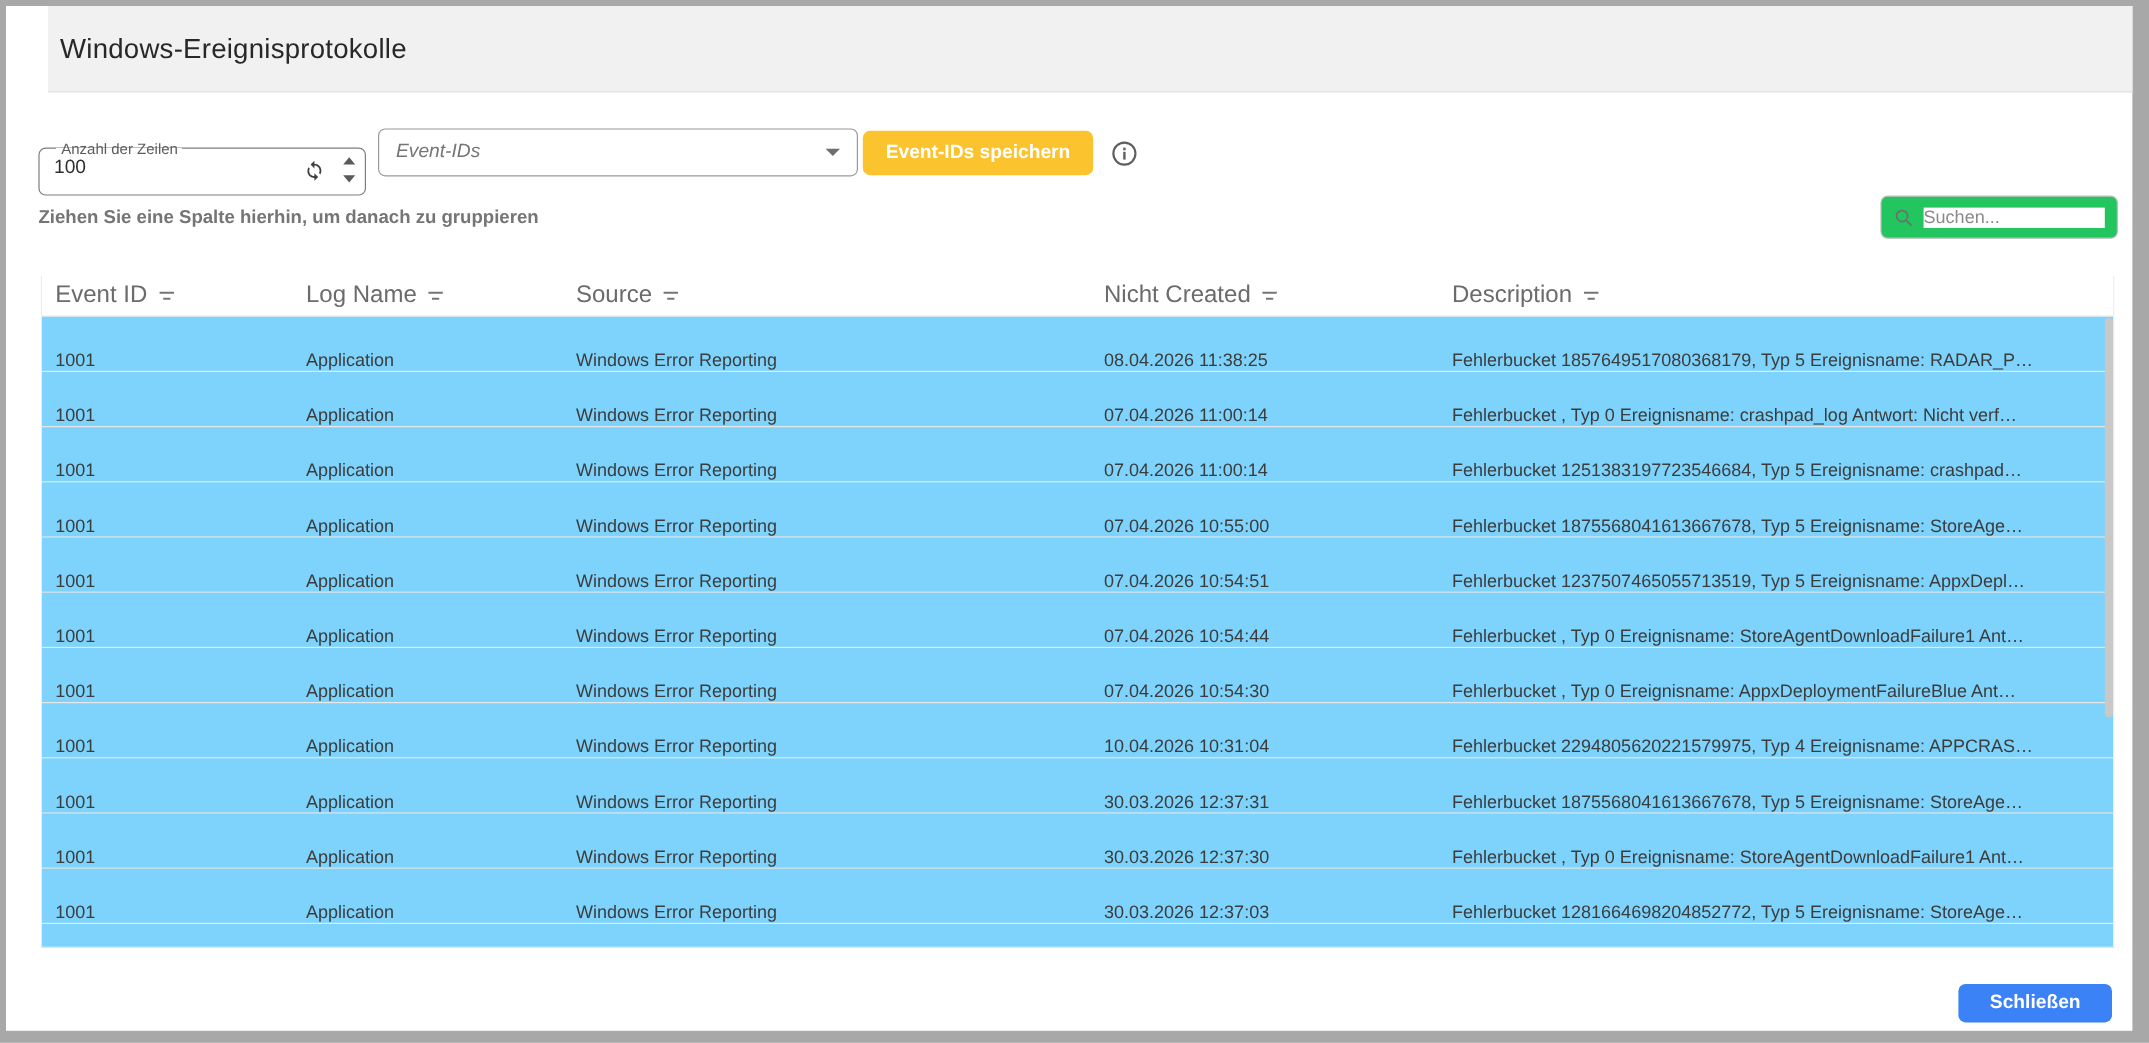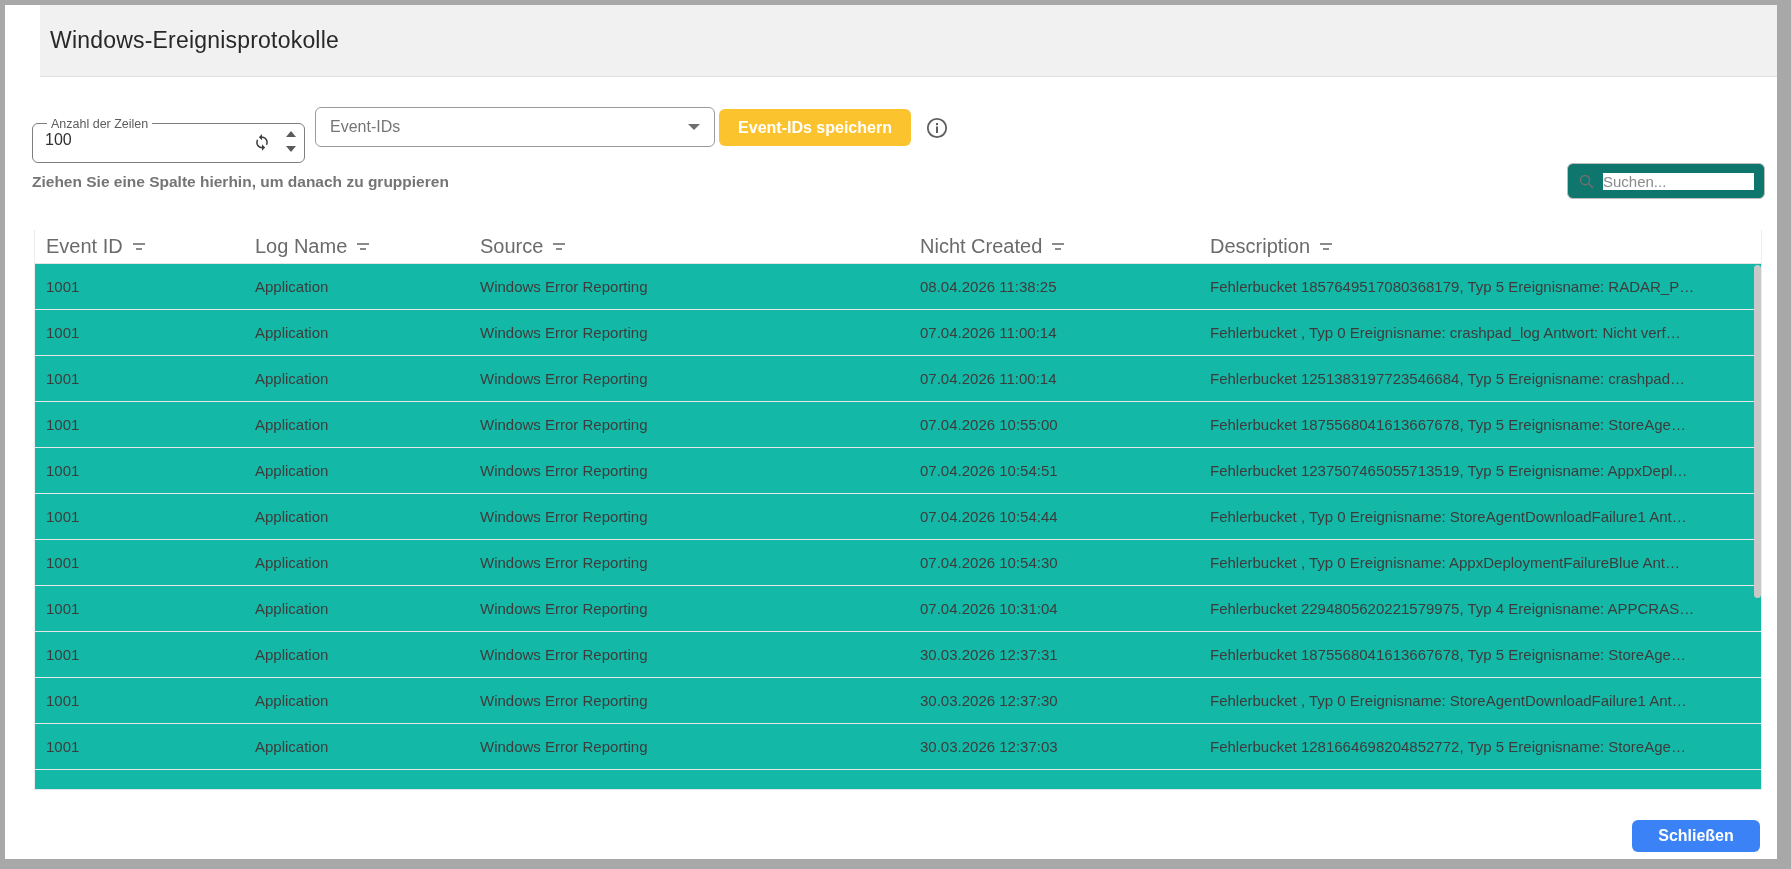--- a/index.html
+++ b/index.html
@@ -22,46 +22,46 @@
                      font-family:"Liberation Sans", sans-serif; width:140px; margin-top:-6px; }
   .refresh-btn { width:24px; height:24px; border:none; background:transparent; cursor:pointer;
                  display:flex; align-items:center; justify-content:center; margin-top:-4px; }
   .spinner { display:flex; flex-direction:column; gap:9px; margin:-4px 0 0 12px; }
   .spin-arrow { width:0; height:0; border-left:5px solid transparent; border-right:5px solid transparent; cursor:pointer; }
   .spin-up { border-bottom:6px solid #5a5a5a; }
   .spin-down { border-top:6px solid #5a5a5a; }
 
   .select-field { position:absolute; top:0; left:310px; width:400px; height:40px; border:1px solid #9a9a9a;
                   border-radius:6px; display:flex; align-items:center; padding:0 14px 0 14px; cursor:pointer; }
-  .select-placeholder { flex:1; font-size:16px; color:#757575; }
+  .select-placeholder { flex:1; font-size:16px; color:#757575;font-style:italic; }
   .select-chevron { width:0; height:0; border-left:6px solid transparent; border-right:6px solid transparent;
                     border-top:6px solid #6e6e6e; }
 
   .btn { border:none; border-radius:6px; color:#ffffff; font-weight:700; cursor:pointer;
          font-family:"Liberation Sans", sans-serif; }
   .save-btn { position:absolute; top:2px; left:714px; width:192px; height:37px; font-size:16px; }
 
   .info-icon { position:absolute; top:9px; left:920px; width:24px; height:24px; cursor:pointer; }
 
   
   .hint-row { position:absolute; top:155px; left:0; right:0; height:40px; }
   .group-hint { position:absolute; left:27px; top:13px; font-size:15.5px; font-weight:700; color:#757575; }
   .search-box { position:absolute; top:3px; right:12px; width:198px; height:36px; border:1px solid #bdbdbd;
-                border-radius:6px; display:flex; align-items:center; padding:0 10px; background:#0f766e; }
+                border-radius:6px; display:flex; align-items:center; padding:0 10px; background:#22c55e; }
   .search-box input { border:none; outline:none; flex:1; font-size:15px; color:#444; margin-left:8px;
                       font-family:"Liberation Sans", sans-serif; min-width:0; }
   .search-box input::placeholder { color:#8a8a8a; }
 
   
   .grid { position:absolute; top:225px; left:29px; width:1728px; height:560px; overflow:hidden;
           border-left:1px solid #ededed; border-right:1px solid #ededed; border-bottom:1px solid #e4e4e4; }
   .grid-header { display:flex; height:34px; align-items:center; border-bottom:1px solid #e4e4e4; }
   .grid-header .hcell { display:flex; align-items:center; gap:9px; padding-left:11px; font-size:20px;
                         color:#6b6b6b; font-weight:500; cursor:pointer; overflow:hidden; white-space:nowrap; }
-  .row { display:flex; height:46px; align-items:center; border-bottom:1px solid #e7e7e7; background:#14b8a6; }
+  .row { display:flex; height:46px; align-items:flex-end; border-bottom:1px solid #e7e7e7; background:#7dd3fc; }
   .cell { padding-left:11px; font-size:15px; color:#3c3c3c; white-space:nowrap; overflow:hidden; }
   .c0 { width:209px; } .c1 { width:225px; } .c2 { width:440px; } .c3 { width:290px; }
   .c4 { width:556px; flex:1; }
   .row.sliver { height:20px; border-bottom:none; }
   .vscroll-thumb { position:absolute; top:35px; right:0; width:7px; height:333px; background:#c8c8c8;
                    border-radius:4px; cursor:pointer; }
 
   .filter-icon { flex:none; }
 
   
@@ -201,21 +201,21 @@
           <div class="cell c0">1001</div>
           <div class="cell c1">Application</div>
           <div class="cell c2">Windows Error Reporting</div>
           <div class="cell c3">07.04.2026 10:54:30</div>
           <div class="cell c4">Fehlerbucket , Typ 0 Ereignisname: AppxDeploymentFailureBlue Ant…</div>
         </div>
         <div class="row">
           <div class="cell c0">1001</div>
           <div class="cell c1">Application</div>
           <div class="cell c2">Windows Error Reporting</div>
-          <div class="cell c3">07.04.2026 10:31:04</div>
+          <div class="cell c3">10.04.2026 10:31:04</div>
           <div class="cell c4">Fehlerbucket 2294805620221579975, Typ 4 Ereignisname: APPCRAS…</div>
         </div>
         <div class="row">
           <div class="cell c0">1001</div>
           <div class="cell c1">Application</div>
           <div class="cell c2">Windows Error Reporting</div>
           <div class="cell c3">30.03.2026 12:37:31</div>
           <div class="cell c4">Fehlerbucket 1875568041613667678, Typ 5 Ereignisname: StoreAge…</div>
         </div>
         <div class="row">

